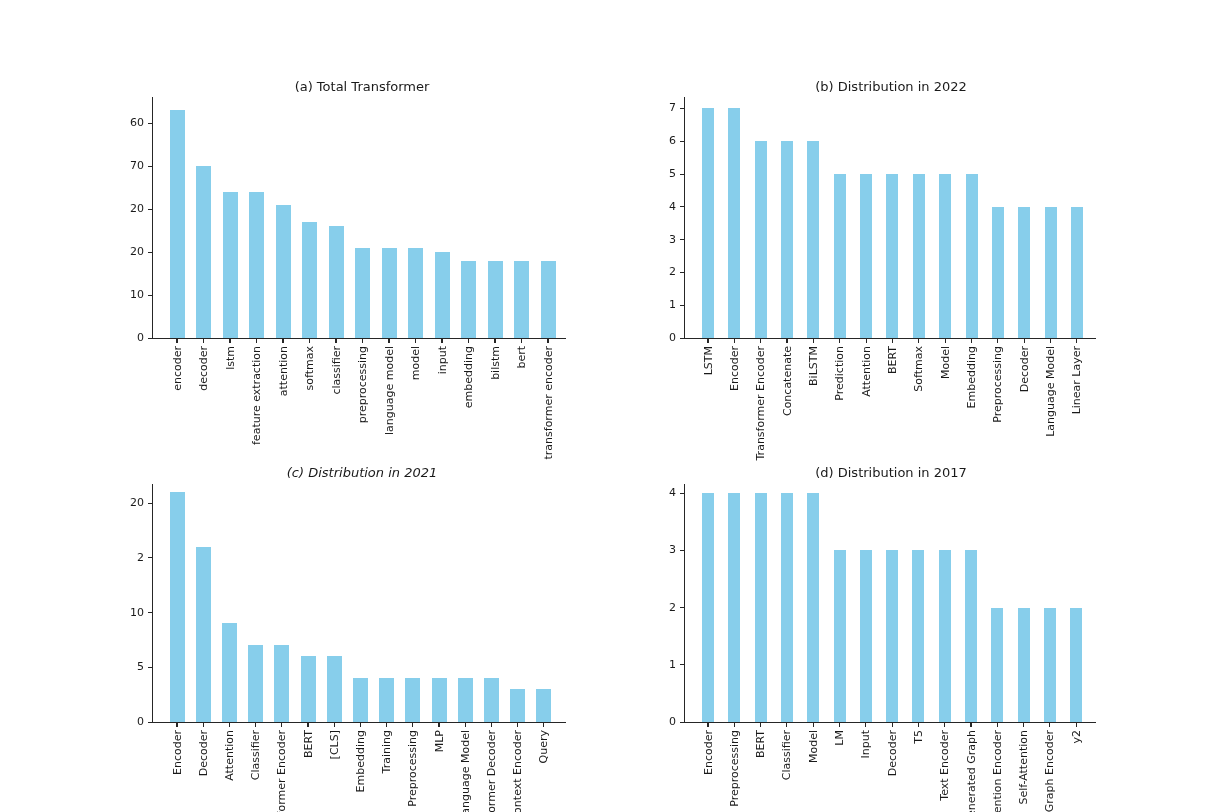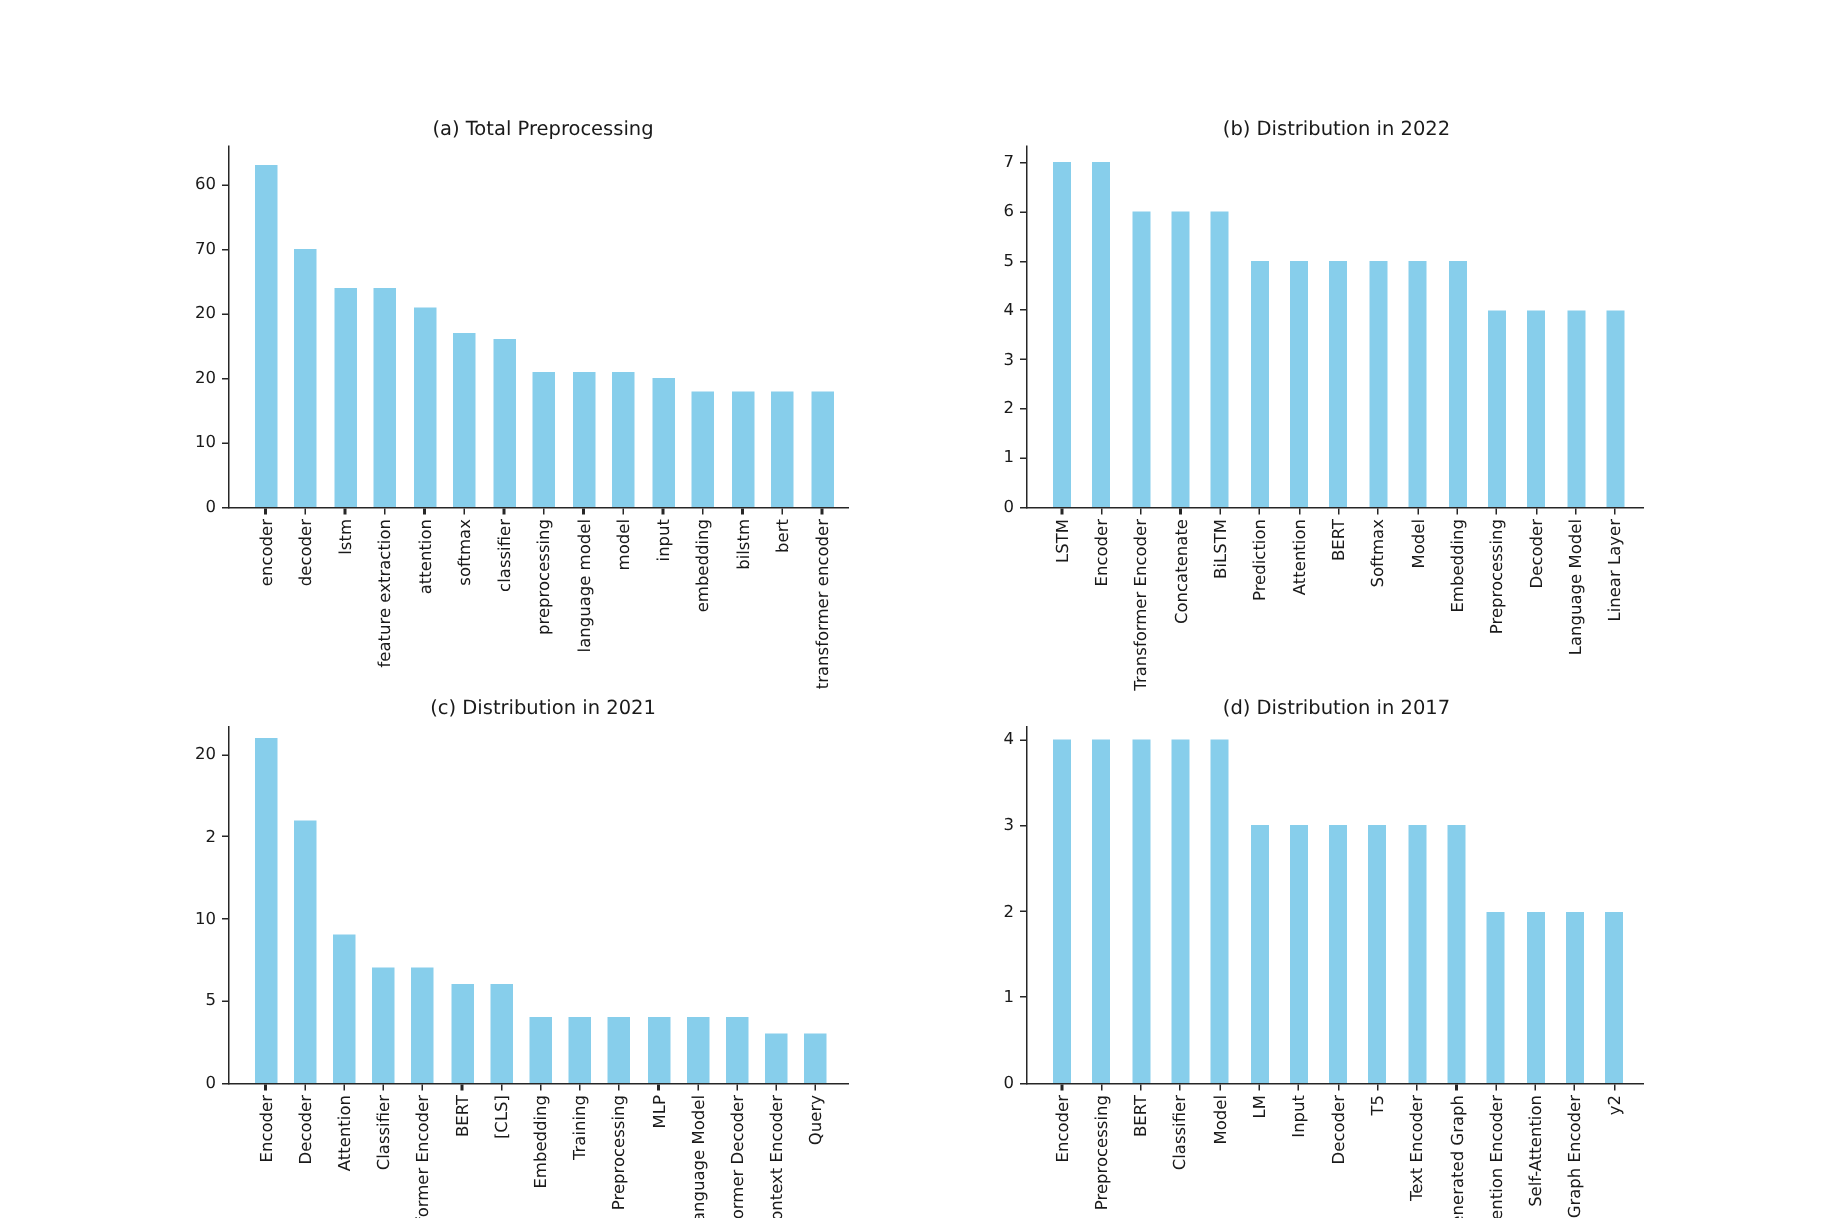--- a/index.html
+++ b/index.html
@@ -40,23 +40,23 @@
     height: 13px;
     color: #1a1a1a;
     transform: rotate(-90deg) translateX(-100%);
     transform-origin: 0 0;
   }
 </style>
 </head>
 <body>
 
 <div class="figure">
-  <div class="chart-title" id="title-a" style="left: 362px; top: 79px;">(a) Total Preprocessing</div>
+  <div class="chart-title" id="title-a" style="left: 362px; top: 79px;">(a) Total Transformer</div>
   <div class="chart-title" id="title-b" style="left: 891px; top: 79px;">(b) Distribution in 2022</div>
-  <div class="chart-title" id="title-c" style="left: 362px; top: 465px;">(c) Distribution in 2021</div>
+  <div class="chart-title" id="title-c" style="left: 362px; top: 465px; font-style: italic;">(c) Distribution in 2021</div>
   <div class="chart-title" id="title-d" style="left: 891px; top: 465px;">(d) Distribution in 2017</div>
   <div id="plot-a">
       <div class="spine" style="left: 152px; top: 97px; width: 1.2px; height: 242px;"></div>
       <div class="spine" style="left: 152px; top: 338px; width: 414px; height: 1.2px;"></div>
       <div class="ytick" style="left: 148px; top: 337.5px;"></div>
       <div class="ylab" style="left: 98px; top: 331px;">0</div>
       <div class="ytick" style="left: 148px; top: 294.5px;"></div>
       <div class="ylab" style="left: 98px; top: 288px;">10</div>
       <div class="ytick" style="left: 148px; top: 251.5px;"></div>
       <div class="ylab" style="left: 98px; top: 245px;">20</div>

